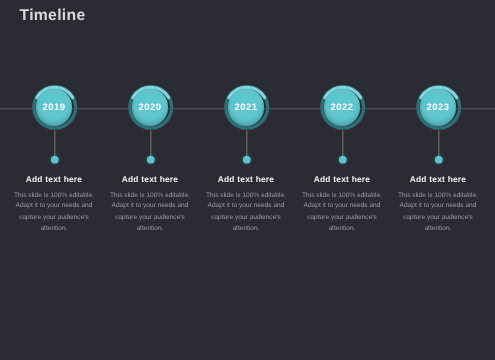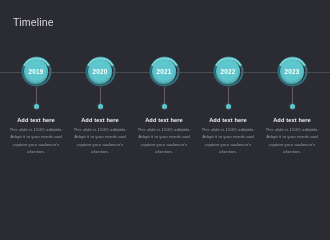--- a/index.html
+++ b/index.html
@@ -15,25 +15,25 @@
     position: relative;
   }
   #slide {
     position: absolute;
     inset: 0;
     background: #2b2b33;
   }
   #page-title {
     position: absolute;
     left: 13px;
-    top: 16px;
+    top: 4px;
     font-size: 10.5px;
     color: #d8d8dc;
     letter-spacing: 0.2px;
-    font-weight: 400;
+    font-weight: 700;
     white-space: nowrap;
   }
 
   
   #timeline-rail {
     position: absolute;
     left: 0px;
     right: 0px;
     top: 71.5px;
     height: 1px;

